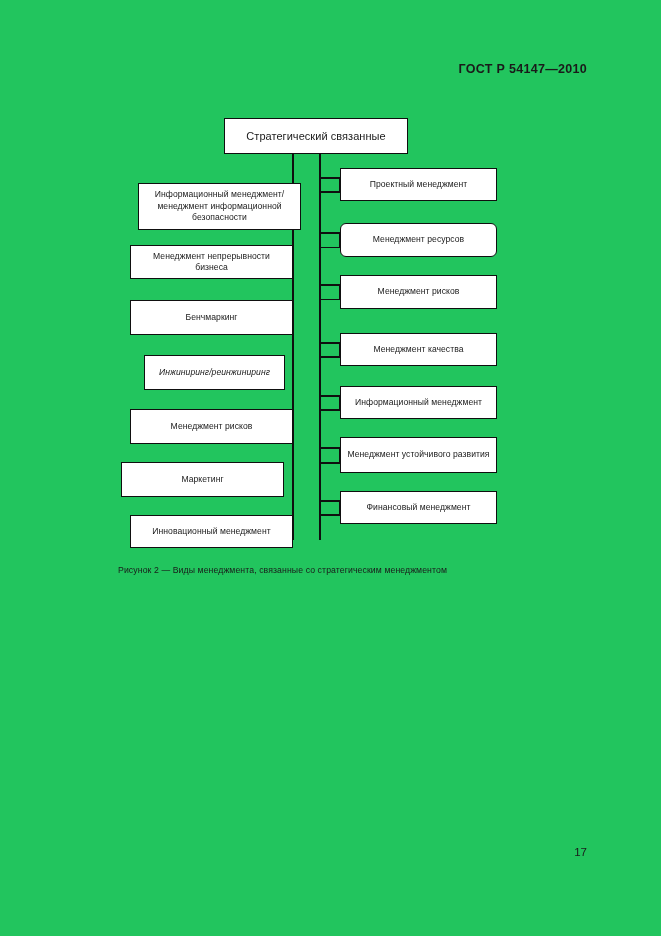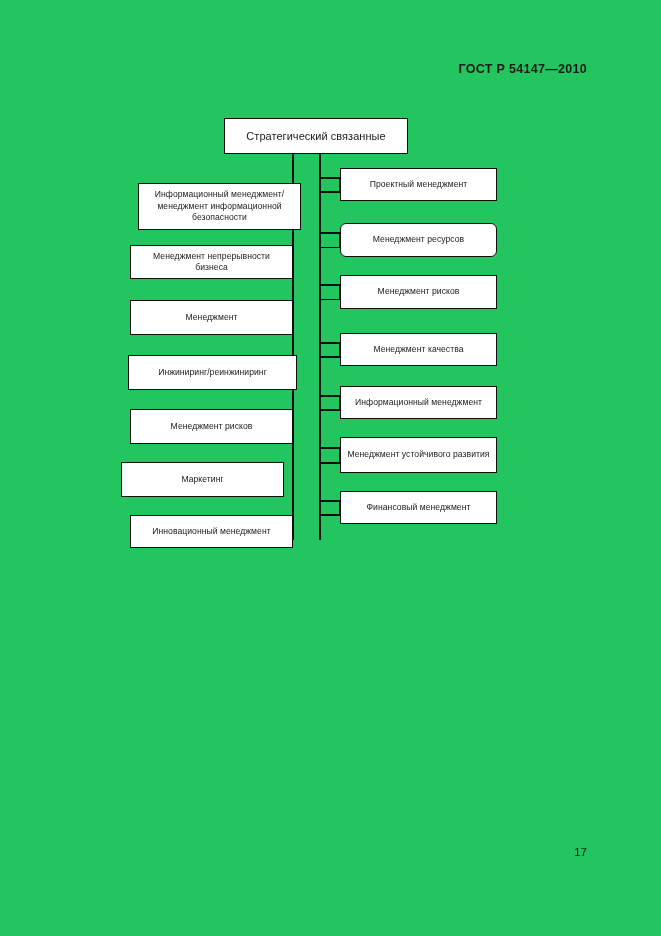--- a/index.html
+++ b/index.html
@@ -143,23 +143,23 @@
         <div class="node root" style="left: 224px; top: 118px; width: 184px; height: 36px;">
           <span>Стратегический связанные</span>
         </div>
         <div class="node" style="left: 130px; top: 183px; width: 163px; height: 47px; margin-left: 8px;">
           <span>Информационный менеджмент/ менеджмент информационной безопасности</span>
         </div>
         <div class="node" style="left: 130px; top: 245px; width: 163px; height: 34px;">
           <span>Менеджмент непрерывности бизнеса</span>
         </div>
         <div class="node" style="left: 130px; top: 300px; width: 163px; height: 35px;">
-          <span>Менеджмент</span>
+          <span>Бенчмаркинг</span>
         </div>
-        <div class="node" style="left: 128px; top: 355px; width: 169px; height: 35px;">
+        <div class="node" style="left: 144px; top: 355px; width: 141px; height: 35px; font-style: italic;">
           <span>Инжиниринг/реинжиниринг</span>
         </div>
         <div class="node" style="left: 130px; top: 409px; width: 163px; height: 35px;">
           <span>Менеджмент рисков</span>
         </div>
         <div class="node" style="left: 121px; top: 462px; width: 163px; height: 35px;">
           <span>Маркетинг</span>
         </div>
         <div class="node" style="left: 130px; top: 515px; width: 163px; height: 33px;">
           <span>Инновационный менеджмент</span>
@@ -181,16 +181,17 @@
         </div>
         <div class="node" style="left: 340px; top: 437px; width: 157px; height: 36px;">
           <span>Менеджмент устойчивого развития</span>
         </div>
         <div class="node" style="left: 340px; top: 491px; width: 157px; height: 33px; text-align: center;">
           <span>Финансовый менеджмент</span>
         </div>
       </div>
   </div>
 
+  <div id="figure-caption">Рисунок 2 — Виды менеджмента, связанные со стратегическим менеджментом</div>
 
   <div id="page-number">17</div>
 
 </div>
 
 </body></html>

